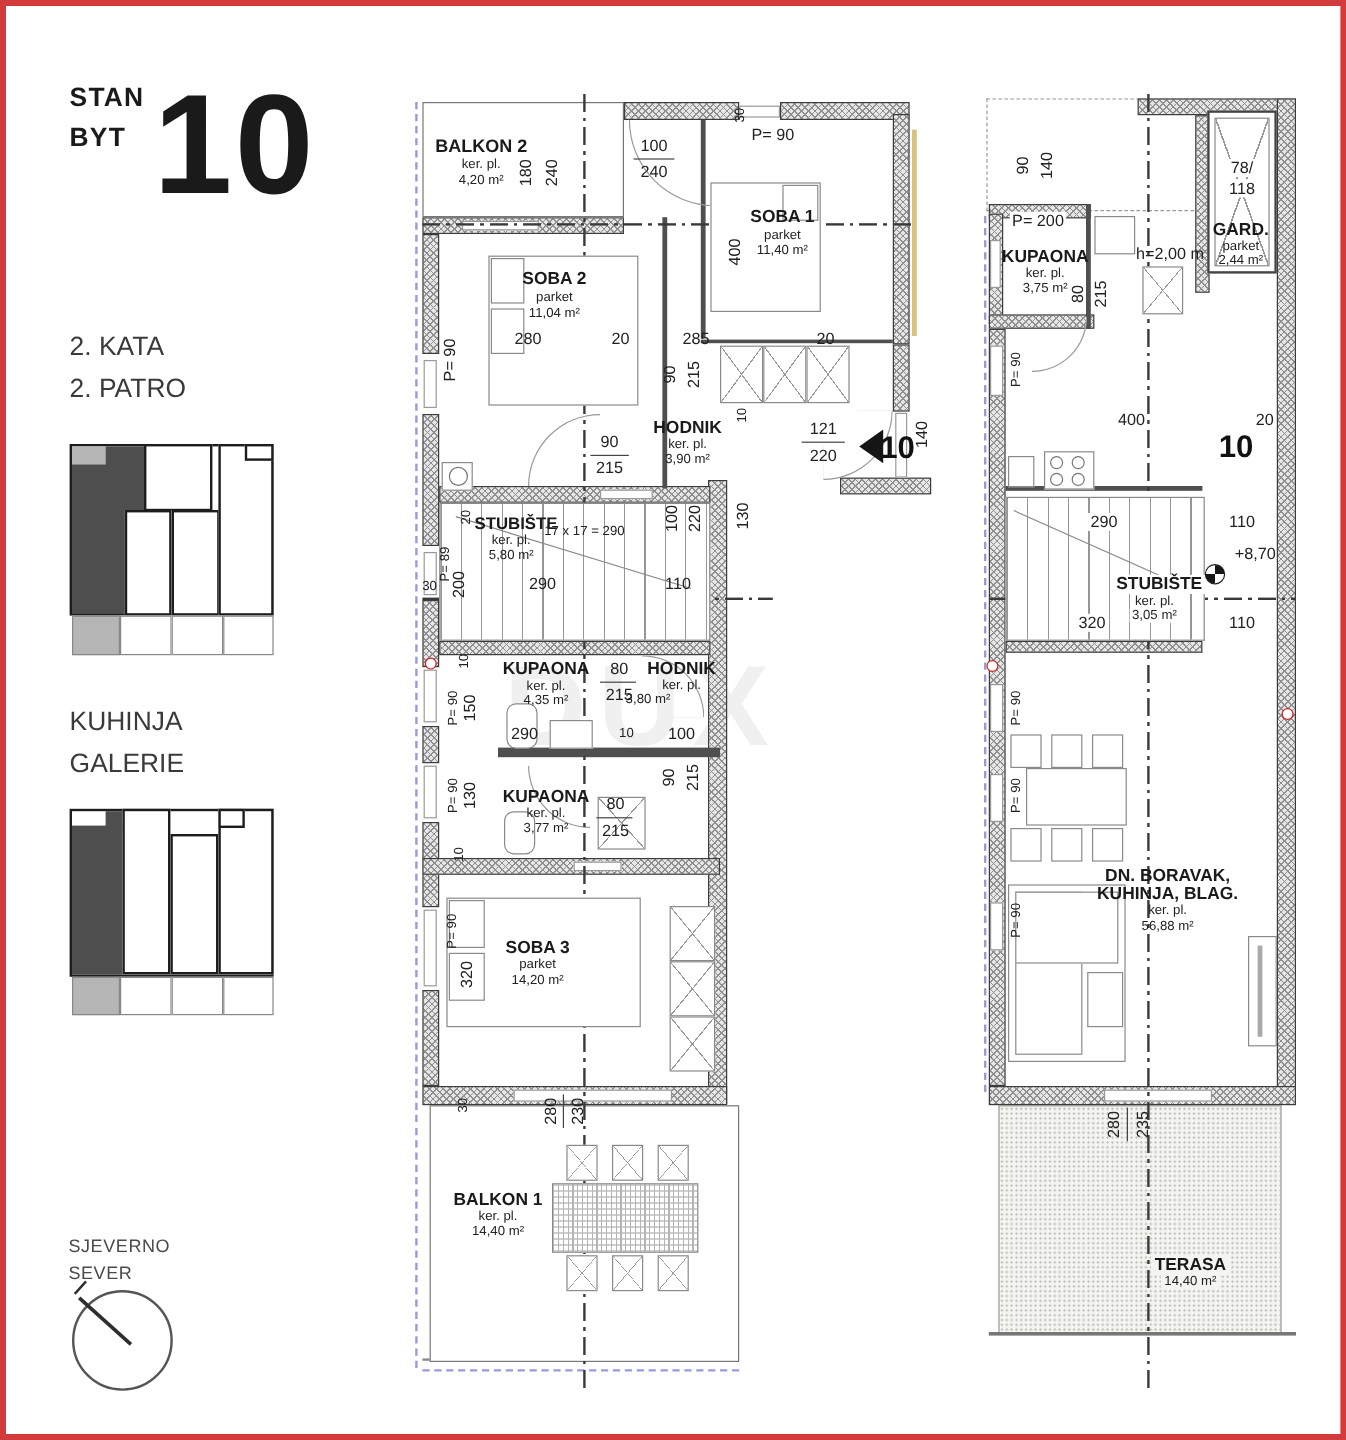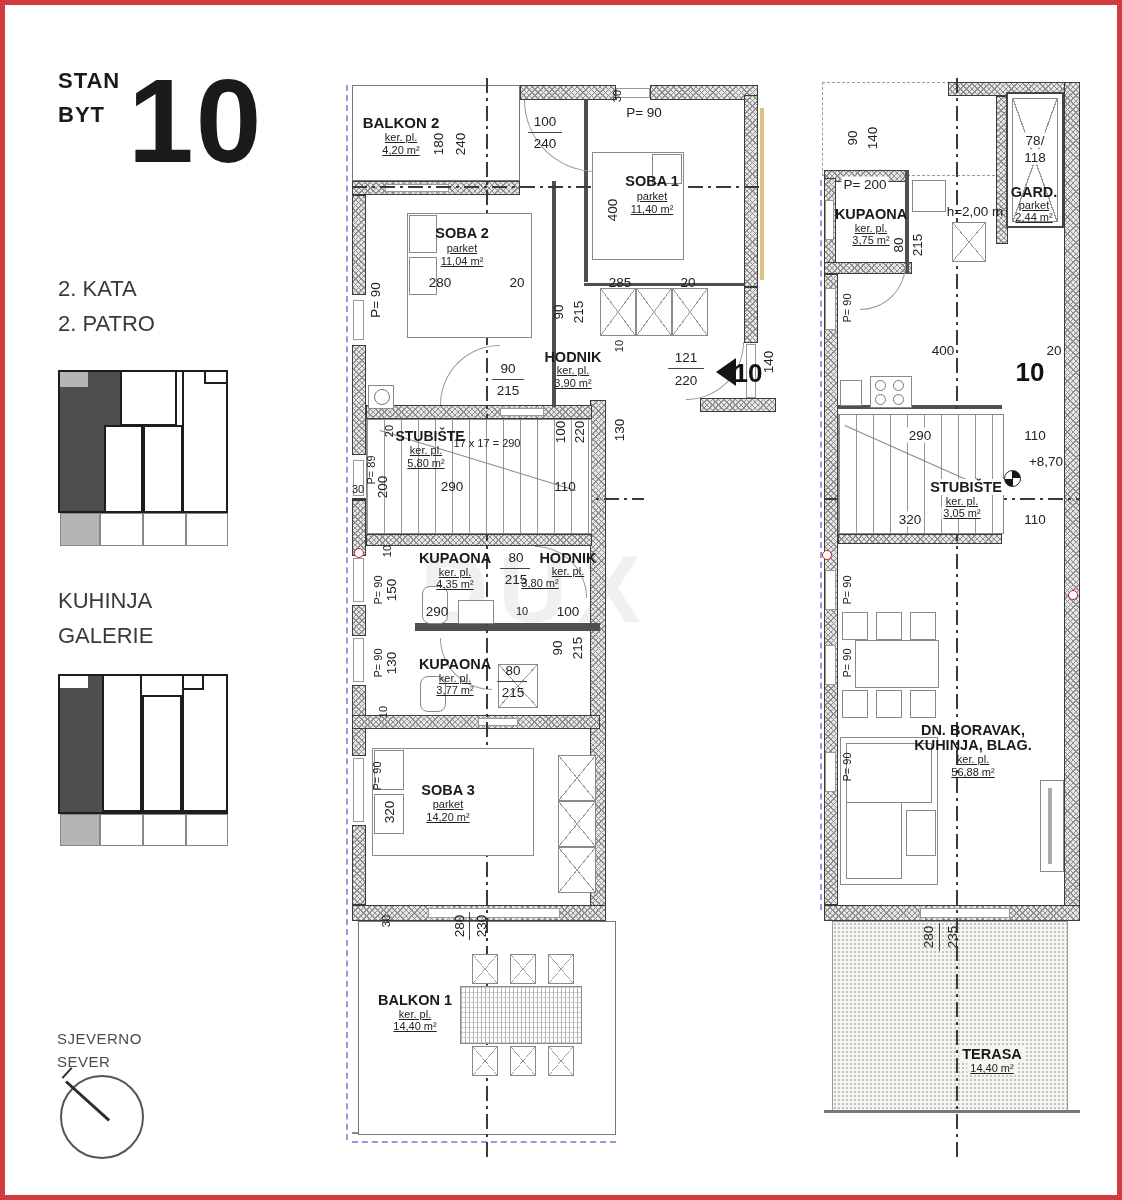--- a/index.html
+++ b/index.html
@@ -6,21 +6,21 @@
   #canvas{position:relative;width:1122px;height:1200px;background:#fff;overflow:hidden;
           font-family:"Liberation Sans",sans-serif;color:#1a1a1a;}
   .frame{position:absolute;inset:0;border:5px solid #d23b3b;pointer-events:none;z-index:50;}
   .abs{position:absolute;}
   
   .big-num{position:absolute;font-size:118px;font-weight:bold;letter-spacing:2px;line-height:1;}
   .hdr{position:absolute;font-size:22px;font-weight:bold;letter-spacing:1px;}
   .lbl{position:absolute;font-size:22px;color:#3a3a3a;}
   .nlbl{position:absolute;font-size:15px;color:#4a4a4a;letter-spacing:0.5px;}
   .rn{position:absolute;transform:translate(-50%,-50%);font-size:14.5px;font-weight:bold;white-space:nowrap;z-index:20;}
-  .rs{position:absolute;transform:translate(-50%,-50%);font-size:11px;white-space:nowrap;z-index:20;color:#222;text-decoration:underline;}
+  .rs{position:absolute;transform:translate(-50%,-50%);font-size:11px;white-space:nowrap;z-index:20;color:#222;}
   .dim{position:absolute;transform:translate(-50%,-50%);font-size:13.5px;white-space:nowrap;z-index:21;color:#222;}
   .dim.v{transform:translate(-50%,-50%) rotate(-90deg);}
   .dim.s{font-size:11px;}
   .dim.b{font-size:26px;font-weight:bold;color:#111;}
   
   .wall{position:absolute;background-color:#e6e6e6;border:1px solid #3c3c3c;box-sizing:border-box;z-index:5;
         background-image:repeating-linear-gradient(45deg,#8f8f8f 0,#8f8f8f 1px,transparent 1px,transparent 4px),
                          repeating-linear-gradient(135deg,#8f8f8f 0,#8f8f8f 1px,transparent 1px,transparent 4px);}
   .twall{position:absolute;background:#4f4f4f;z-index:6;}
   .thin{position:absolute;border:1px solid #777;background:#fff;box-sizing:border-box;z-index:7;}
@@ -166,21 +166,21 @@
   <div class="twall" style="left:584px;top:100px;width:4px;height:182px;"></div>
   <div class="furn" style="left:592px;top:152px;width:92px;height:108px;"></div>
   <div class="furn" style="left:652px;top:154px;width:30px;height:30px;"></div>
   <div class="rn" style="left:652px;top:181px;">SOBA 1</div>
   <div class="rs" style="left:652px;top:196px;">parket</div>
   <div class="rs" style="left:652px;top:209px;">11,40 m²</div>
   <div class="dim v" style="left:612px;top:210px;">400</div>
 
   <div class="dim" style="left:440px;top:282px;">280</div>
   <div class="dim" style="left:517px;top:282px;">20</div>
-  <div class="dim" style="left:620px;top:282px;">285</div>
+  <div class="dim" style="left:580px;top:282px;">285</div>
   <div class="dim" style="left:688px;top:282px;">20</div>
 
   <div class="twall" style="left:584px;top:283px;width:160px;height:3px;"></div>
   <div class="xbox" style="left:600px;top:288px;width:36px;height:48px;"></div>
   <div class="xbox" style="left:636px;top:288px;width:36px;height:48px;"></div>
   <div class="xbox" style="left:672px;top:288px;width:36px;height:48px;"></div>
   <div class="dim v" style="left:558px;top:312px;">90</div>
   <div class="dim v" style="left:578px;top:312px;">215</div>
   <div class="dim v s" style="left:619px;top:346px;">10</div>
   <div class="dim v" style="left:619px;top:430px;">130</div>

